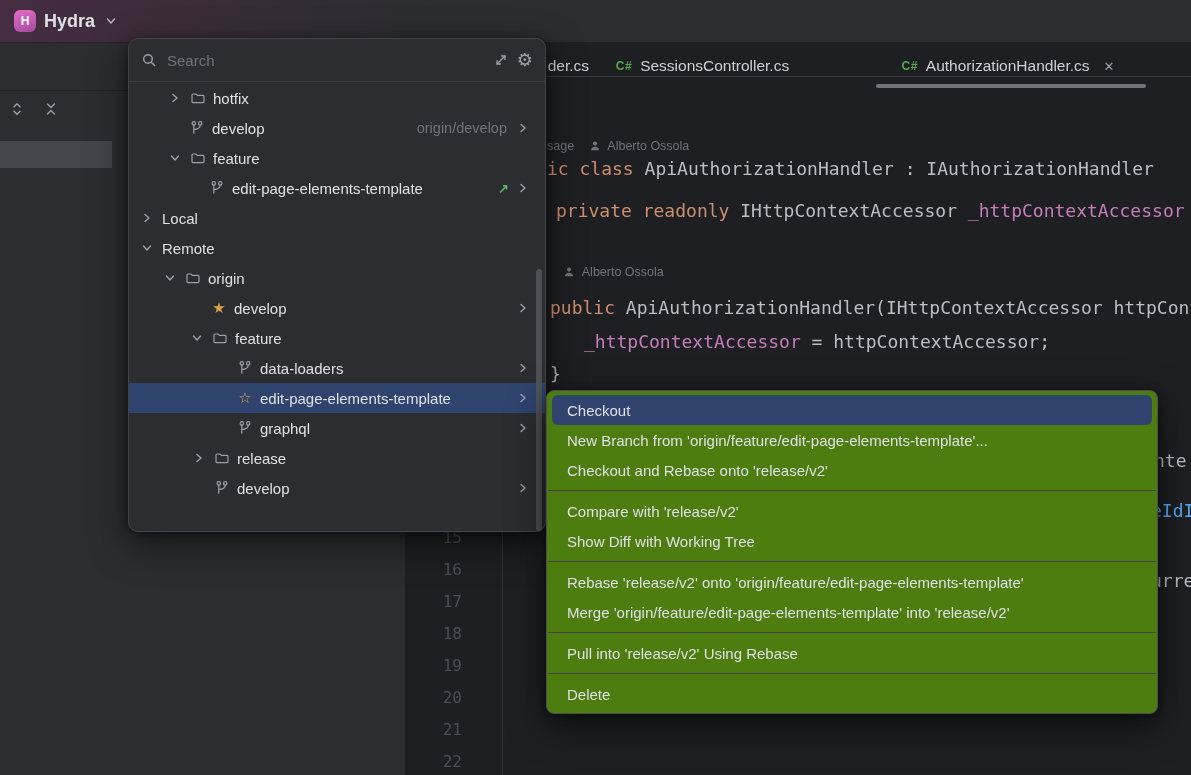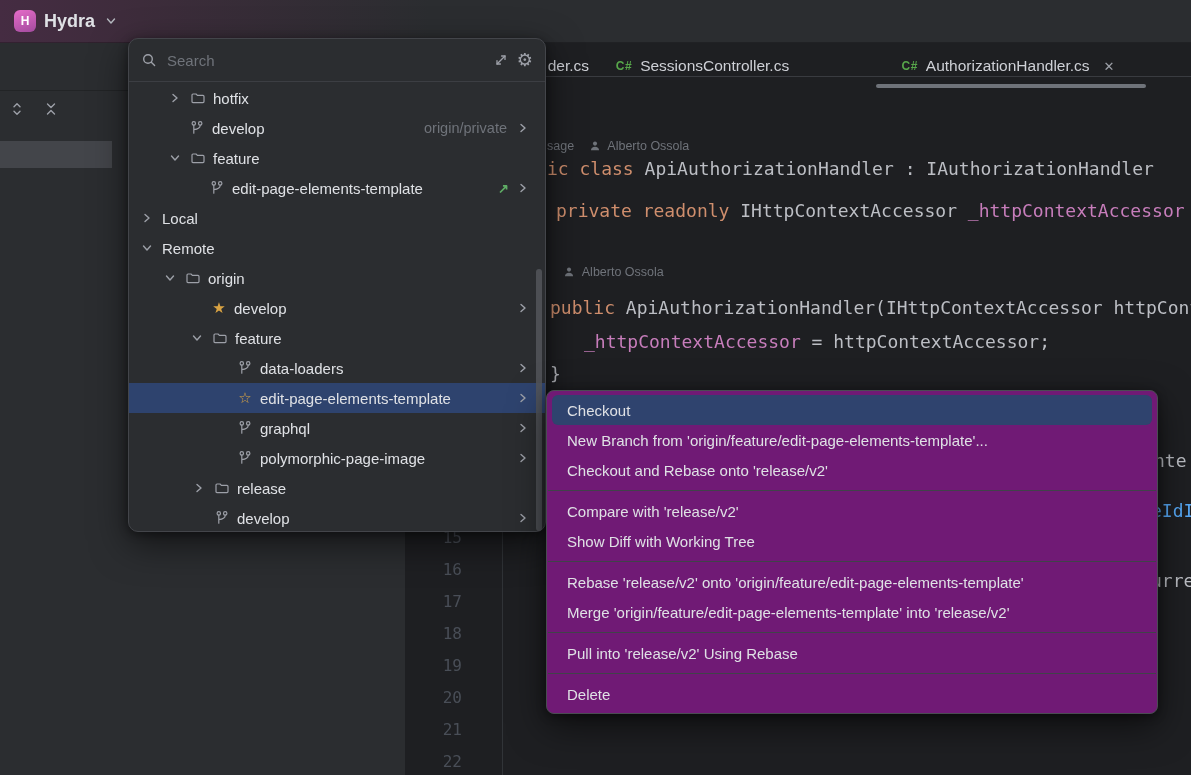--- a/index.html
+++ b/index.html
@@ -62,21 +62,21 @@
     margin-right:7px;color:#9DA0A8;flex:none;}
   .tree-row .star{font-size:15px;line-height:16px;color:#D9A343;}
   .tree-row .lbl{white-space:nowrap;}
   .tree-row .sp{flex:1;}
   .tree-row .rlbl{color:#6F737A;font-size:14.5px;margin-right:8px;}
   .tree-row .badge{color:#5FAD65;font-size:13px;font-weight:bold;margin-right:6px;}
   .tree-row .sub{margin-right:14px;color:#9DA0A8;width:16px;height:16px;display:inline-flex;align-items:center;justify-content:center;flex:none;}
   .popup-scroll{position:absolute;right:3px;top:230px;width:6px;height:262px;border-radius:3px;background:#54565B;opacity:.85;}
 
   
-  .ctxmenu{left:546px;top:390px;width:612px;z-index:40;background:#701a75;border:1px solid #4A4C52;
+  .ctxmenu{left:546px;top:390px;width:612px;z-index:40;background:#4d7c0f;border:1px solid #4A4C52;
     border-radius:8px;box-sizing:border-box;padding:4px 0;
     box-shadow:0 12px 36px rgba(0,0,0,.55),0 2px 10px rgba(0,0,0,.4);}
   .menu-item{height:30px;display:flex;align-items:center;padding:0 20px;font-size:15px;color:#DFE1E5;
     white-space:nowrap;cursor:default;}
   .menu-item.sel{margin:0 5px;padding:0 15px;border-radius:6px;background:#2F436E;}
   .menu-sep{height:1px;background:#404349;margin:5px 1px;}
 </style>
 </head>
 <body>
 
@@ -193,21 +193,21 @@
         <div class="tree-row" style="padding-left: 60px;">
           <span class="ico">
             <svg width="16" height="16" viewBox="0 0 16 16" fill="none" stroke="currentColor" stroke-width="1.2">
               <circle cx="4.8" cy="3.4" r="1.7"></circle>
               <circle cx="11.2" cy="3.4" r="1.7"></circle>
               <path d="M4.8 5.2 V13.2 M11.2 5.2 C11.2 8.4 8.4 9.2 4.8 9.6" stroke-linecap="round"></path>
             </svg>
           </span>
           <span class="lbl">develop</span>
           <span class="sp"></span>
-          <span class="rlbl">origin/private</span>
+          <span class="rlbl">origin/develop</span>
           <span class="sub">
             <svg width="16" height="16" viewBox="0 0 16 16">
               <path d="M6 4.5 L10 8 L6 11.5" fill="none" stroke="currentColor" stroke-width="1.4" stroke-linecap="round" stroke-linejoin="round"></path>
             </svg>
           </span>
         </div>
         <div class="tree-row" style="padding-left: 38px;">
           <span class="ico">
             <svg width="16" height="16" viewBox="0 0 16 16">
               <path d="M4.5 6 L8 10 L11.5 6" fill="none" stroke="currentColor" stroke-width="1.4" stroke-linecap="round" stroke-linejoin="round"></path>
@@ -329,58 +329,42 @@
             </svg>
           </span>
           <span class="lbl">graphql</span>
           <span class="sp"></span>
           <span class="sub">
             <svg width="16" height="16" viewBox="0 0 16 16">
               <path d="M6 4.5 L10 8 L6 11.5" fill="none" stroke="currentColor" stroke-width="1.4" stroke-linecap="round" stroke-linejoin="round"></path>
             </svg>
           </span>
         </div>
-        <div class="tree-row" style="padding-left: 108px;">
+        <div class="tree-row" style="padding-left: 62px;">
+          <span class="ico">
+            <svg width="16" height="16" viewBox="0 0 16 16">
+              <path d="M6 4.5 L10 8 L6 11.5" fill="none" stroke="currentColor" stroke-width="1.4" stroke-linecap="round" stroke-linejoin="round"></path>
+            </svg>
+          </span>
+          <span class="ico">
+            <svg width="16" height="16" viewBox="0 0 16 16">
+              <path d="M2 5 C2 4.4 2.4 4 3 4 H6 L7.4 5.4 H13 C13.6 5.4 14 5.8 14 6.4 V11.6 C14 12.2 13.6 12.6 13 12.6 H3 C2.4 12.6 2 12.2 2 11.6 Z" fill="none" stroke="currentColor" stroke-width="1.2" stroke-linecap="round" stroke-linejoin="round"></path>
+            </svg>
+          </span>
+          <span class="lbl">release</span>
+          <span class="sp"></span>
+        </div>
+        <div class="tree-row" style="padding-left: 85px;">
           <span class="ico">
             <svg width="16" height="16" viewBox="0 0 16 16" fill="none" stroke="currentColor" stroke-width="1.2">
               <circle cx="4.8" cy="3.4" r="1.7"></circle>
               <circle cx="11.2" cy="3.4" r="1.7"></circle>
               <path d="M4.8 5.2 V13.2 M11.2 5.2 C11.2 8.4 8.4 9.2 4.8 9.6" stroke-linecap="round"></path>
             </svg>
           </span>
-          <span class="lbl">polymorphic-page-image</span>
-          <span class="sp"></span>
-          <span class="sub">
-            <svg width="16" height="16" viewBox="0 0 16 16">
-              <path d="M6 4.5 L10 8 L6 11.5" fill="none" stroke="currentColor" stroke-width="1.4" stroke-linecap="round" stroke-linejoin="round"></path>
-            </svg>
-          </span>
-        </div>
-        <div class="tree-row" style="padding-left: 62px;">
-          <span class="ico">
-            <svg width="16" height="16" viewBox="0 0 16 16">
-              <path d="M6 4.5 L10 8 L6 11.5" fill="none" stroke="currentColor" stroke-width="1.4" stroke-linecap="round" stroke-linejoin="round"></path>
-            </svg>
-          </span>
-          <span class="ico">
-            <svg width="16" height="16" viewBox="0 0 16 16">
-              <path d="M2 5 C2 4.4 2.4 4 3 4 H6 L7.4 5.4 H13 C13.6 5.4 14 5.8 14 6.4 V11.6 C14 12.2 13.6 12.6 13 12.6 H3 C2.4 12.6 2 12.2 2 11.6 Z" fill="none" stroke="currentColor" stroke-width="1.2" stroke-linecap="round" stroke-linejoin="round"></path>
-            </svg>
-          </span>
-          <span class="lbl">release</span>
-          <span class="sp"></span>
-        </div>
-        <div class="tree-row" style="padding-left: 85px;">
-          <span class="ico">
-            <svg width="16" height="16" viewBox="0 0 16 16" fill="none" stroke="currentColor" stroke-width="1.2">
-              <circle cx="4.8" cy="3.4" r="1.7"></circle>
-              <circle cx="11.2" cy="3.4" r="1.7"></circle>
-              <path d="M4.8 5.2 V13.2 M11.2 5.2 C11.2 8.4 8.4 9.2 4.8 9.6" stroke-linecap="round"></path>
-            </svg>
-          </span>
           <span class="lbl">develop</span>
           <span class="sp"></span>
           <span class="sub">
             <svg width="16" height="16" viewBox="0 0 16 16">
               <path d="M6 4.5 L10 8 L6 11.5" fill="none" stroke="currentColor" stroke-width="1.4" stroke-linecap="round" stroke-linejoin="round"></path>
             </svg>
           </span>
         </div>
       </div>
     <div class="popup-scroll"></div>

